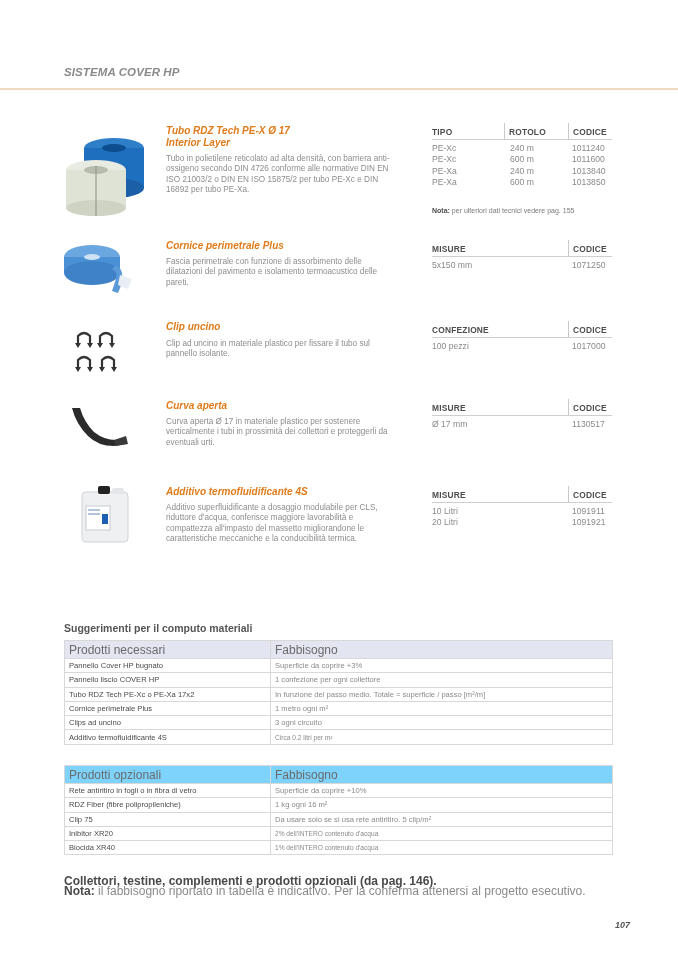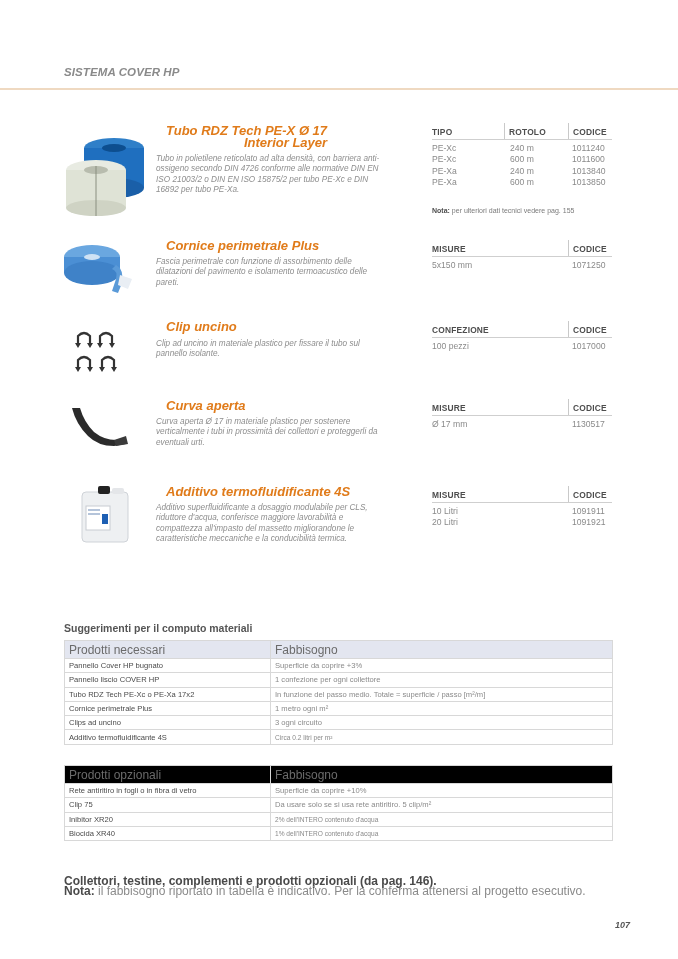--- a/index.html
+++ b/index.html
@@ -8,25 +8,25 @@
 
   .section-title {
     position: absolute; left: 64px; top: 66px;
     font-size: 11.5px; font-style: italic; font-weight: bold; color: #8a8a8a; letter-spacing: 0.1px;
   }
   .header-rule {
     position: absolute; left: 0; top: 88px; width: 678px; height: 2px; background: #efd9c1;
   }
   .product-image { position: absolute; left: 58px; width: 100px; }
   .product-name {
-    position: absolute; left: 166px; font-size: 13px; font-weight: bold; font-style: italic;
-    color: #e07b1a; line-height: 12px; text-align: right;
+    position: absolute; left: 166px; font-size: 10px; font-weight: bold; font-style: italic;
+    color: #e07b1a; line-height: 12px;
   }
   .product-desc {
-    position: absolute; left: 156px; width: 230px; font-size: 8.2px; font-style: italic;
+    position: absolute; left: 166px; width: 230px; font-size: 8.2px; 
     color: #8d8d8d; line-height: 10.4px;
   }
 
   .spec { position: absolute; left: 432px; width: 180px; font-size: 8.6px; }
   .spec .hdr { display: flex; height: 16px; align-items: flex-end; border-bottom: 1px solid #cfcfcf; }
   .spec .hdr span { font-weight: bold; color: #4d4d4d; font-size: 8.4px; letter-spacing: 0.2px; padding-bottom: 2px; margin-top: 40px; }
   .spec .hdr .sep { border-left: 1px solid #c9c9c9; padding-left: 4px; height: 16px; display: flex; align-items: flex-end; }
   .spec .row { display: flex; line-height: 11.4px; color: #8a8a8a; }
   .spec .rows { padding-top: 3px; }
   .spec-note { position: absolute; left: 432px; font-size: 7px; color: #7a7a7a; }
@@ -37,21 +37,21 @@
   }
   table.sugg {
     position: absolute; left: 64px; width: 549px; border-collapse: collapse;
     font-size: 7.6px;
   }
   table.sugg td, table.sugg th {
     border: 1px solid #d8d8d8; height: 14.3px; padding: 0 4px; text-align: left; vertical-align: middle;
   }
   table.sugg th { font-weight: normal; font-size: 12px; color: #6b6b6b; height: 18px; }
   table.sugg.req th { background: #e3e6f0; }
-  table.sugg.opt th { background: #000000; }
+  table.sugg.opt th { background: #7dd3fc; }
   table.sugg td.c1 { font-weight: normal; color: #4a4a4a; width: 206px; }
   table.sugg td.c2 { color: #8a8a8a; }
   table.sugg td.small { font-size: 6.6px; }
 
   .footnote { position: absolute; left: 64px; font-size: 12px; color: #8a8a8a; }
   .footnote b { color: #4a4a4a; }
   .page-number { position: absolute; left: 596px; top: 920px; font-size: 9px; font-weight: bold; font-style: italic; color: #555; margin-left: 19px; }
 </style>
 </head>
 <body>
@@ -275,20 +275,24 @@
       <th>Prodotti opzionali</th>
       <th>Fabbisogno</th>
     </tr>
   </thead>
   <tbody>
     <tr>
         <td class="c1">Rete antiritiro in fogli o in fibra di vetro</td>
         <td class="c2">Superficie da coprire +10%</td>
       </tr>
     <tr>
+        <td class="c1">RDZ Fiber (fibre polipropileniche)</td>
+        <td class="c2">1 kg ogni 16 m²</td>
+      </tr>
+    <tr>
         <td class="c1">Clip 75</td>
         <td class="c2">Da usare solo se si usa rete antiritiro. 5 clip/m²</td>
       </tr>
     <tr>
         <td class="c1">Inibitor XR20</td>
         <td class="c2 small">2% dell'INTERO contenuto d'acqua</td>
       </tr>
     <tr>
         <td class="c1">Biocida XR40</td>
         <td class="c2 small">1% dell'INTERO contenuto d'acqua</td>

